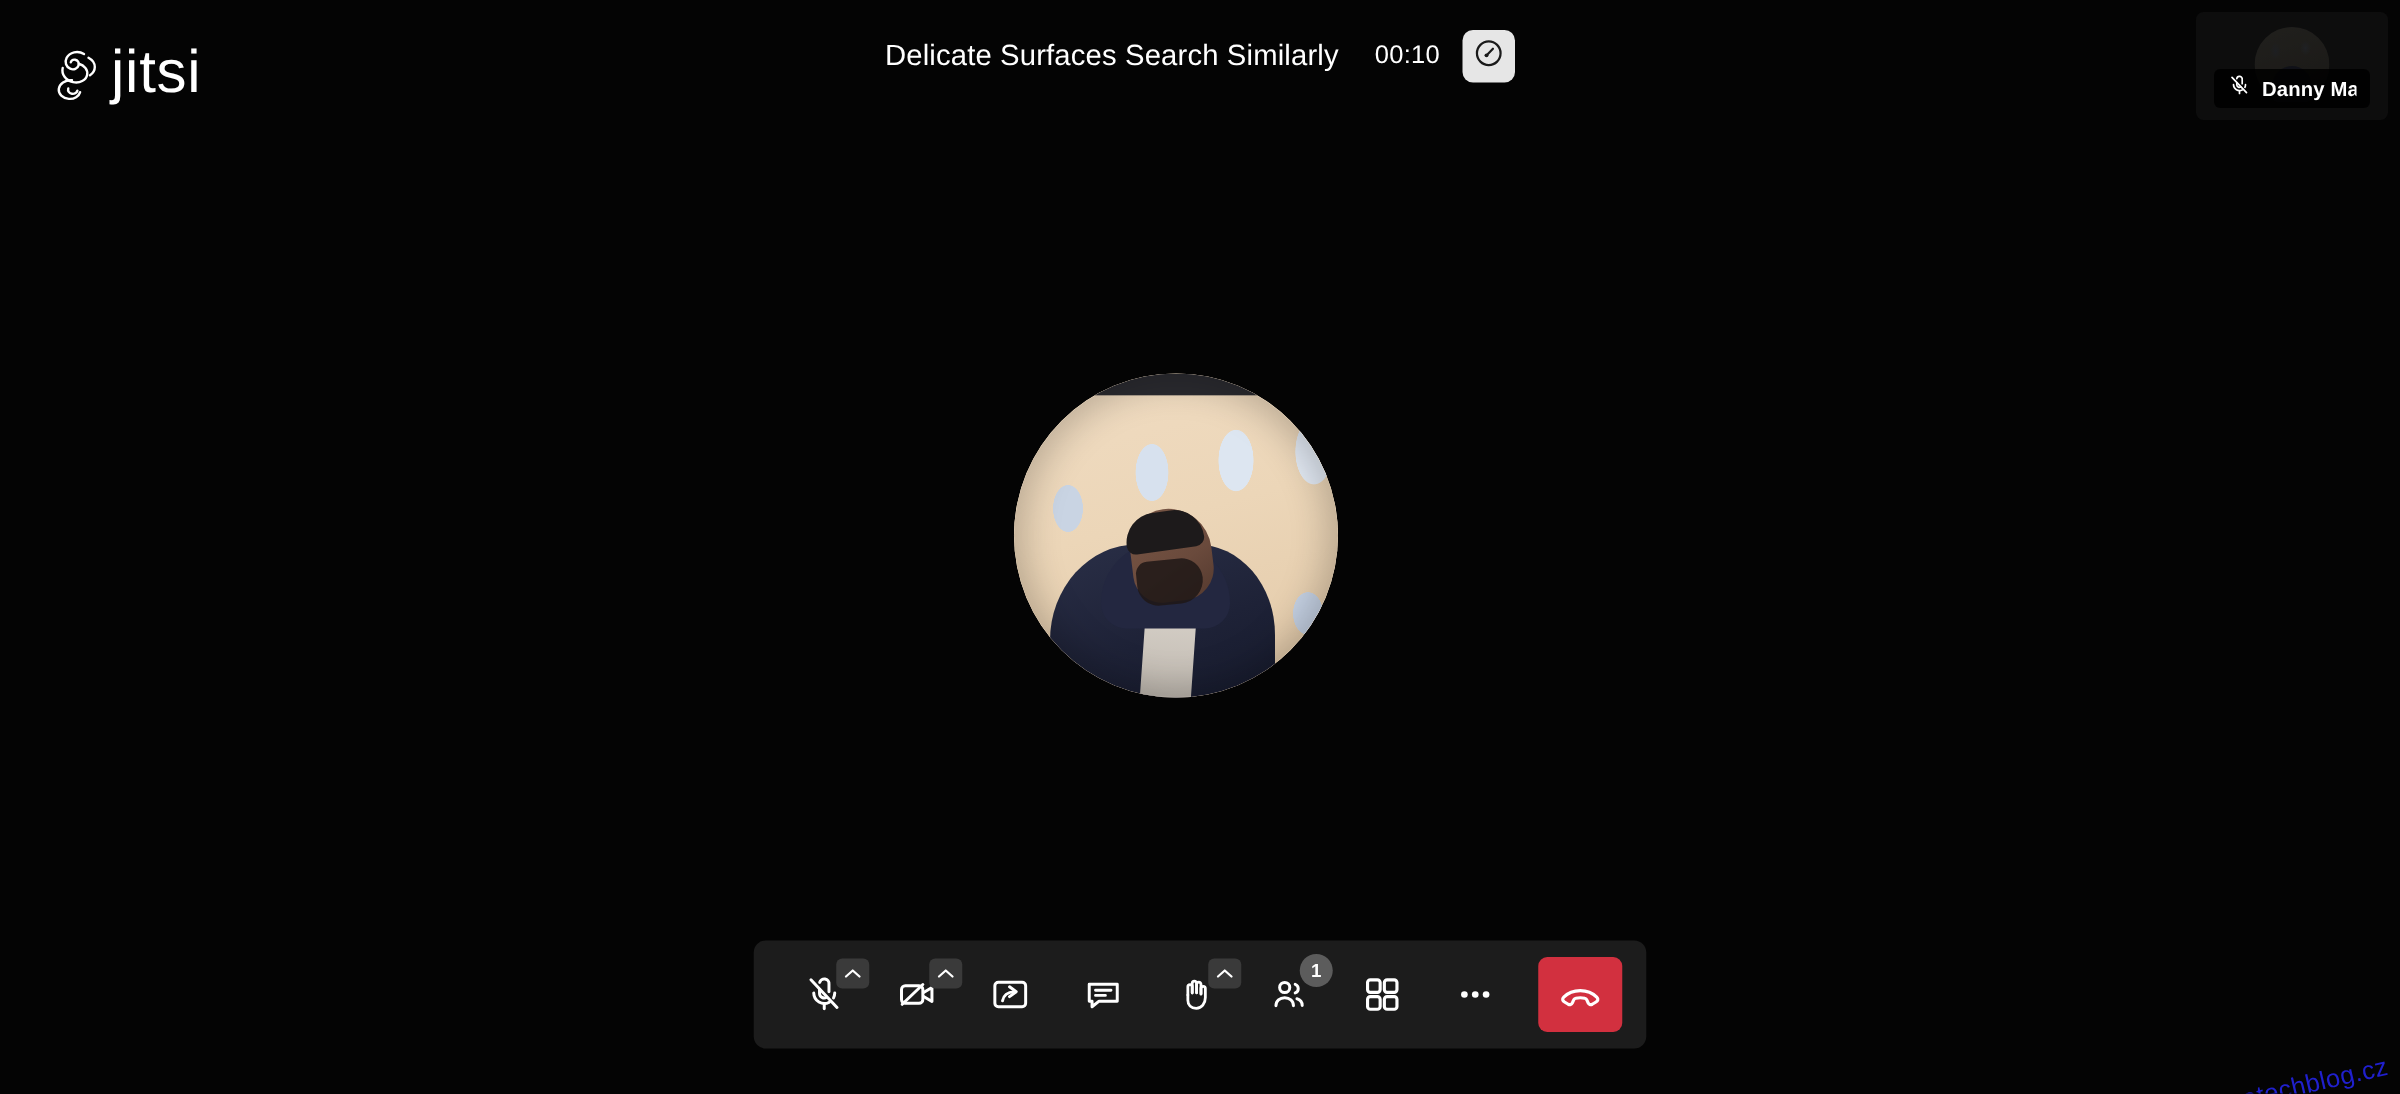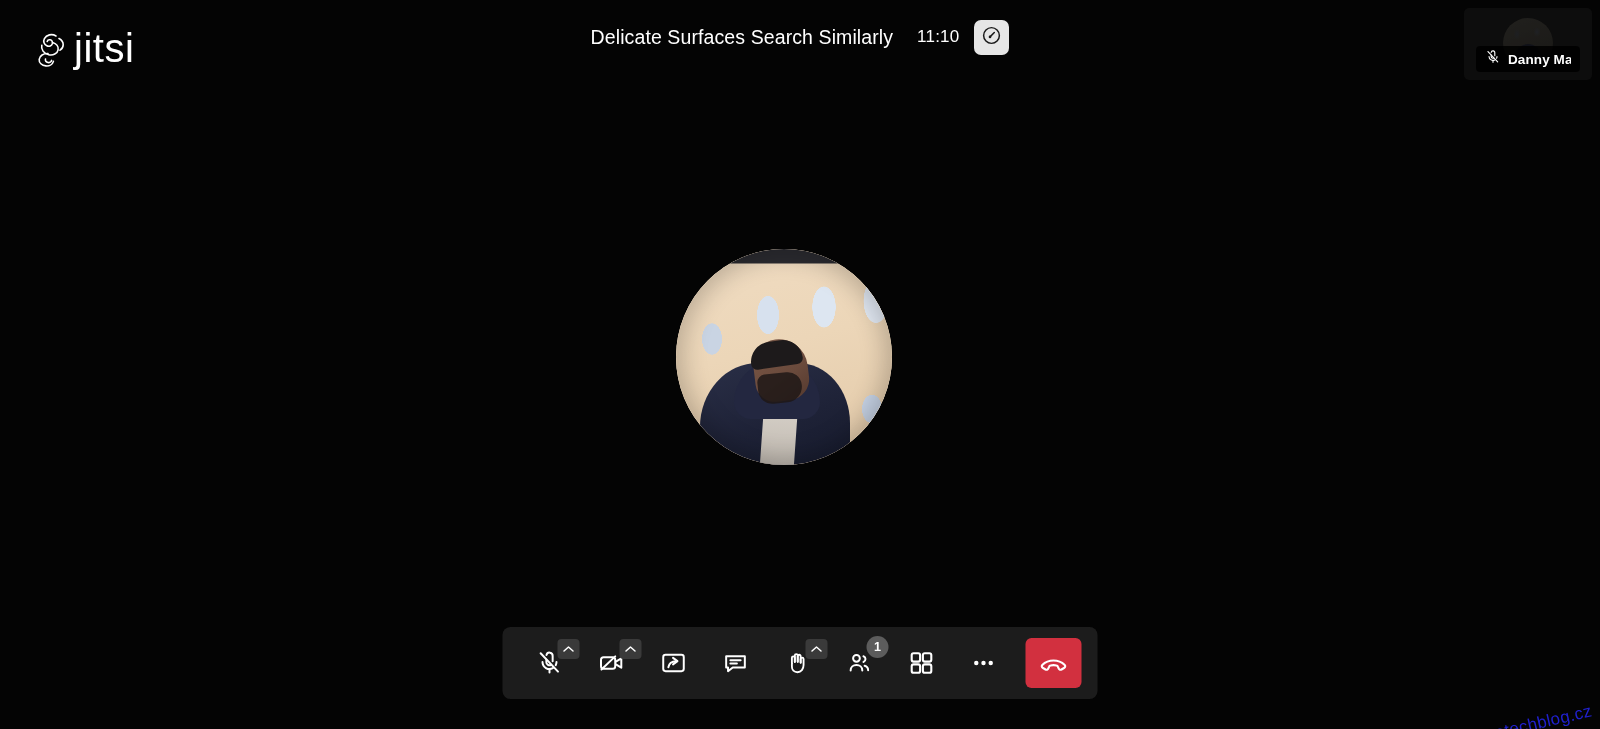--- a/index.html
+++ b/index.html
@@ -350,21 +350,21 @@
         <path d="M18 25.5c-4.6-.3-8.4 2.3-8.8 5.8-.4 3.4 2.6 6.3 6.7 6.6 3.6.3 6.8-1.7 7.5-4.5" stroke="#fff" stroke-width="1.6" stroke-linecap="round"></path>
         <path d="M15.5 31c-.5 1.6.6 3.2 2.4 3.5 1.7.3 3.3-.6 3.7-2.1" stroke="#fff" stroke-width="1.6" stroke-linecap="round"></path>
         <path d="M29 10.5c2.6 1.4 4.2 3.7 4.2 6.2 0 2.2-1.2 4.2-3.2 5.5" stroke="#fff" stroke-width="1.6" stroke-linecap="round"></path>
       </svg>
     </span>
     <span class="word">jitsi</span>
   </div>
 
   <div id="header">
     <span class="meeting-title">Delicate Surfaces Search Similarly</span>
-    <span class="meeting-timer">11:10</span>
+    <span class="meeting-timer">00:10</span>
     <button class="quality-button">
       <span>
         <svg width="21" height="21" viewBox="0 0 24 24" fill="none" xmlns="http://www.w3.org/2000/svg">
           <circle cx="12" cy="12" r="9" stroke="#1a1a1a" stroke-width="1.7"></circle>
           <path d="M15.2 8.6 10.6 13.3" stroke="#1a1a1a" stroke-width="1.7" stroke-linecap="round"></path>
           <circle cx="10.3" cy="13.6" r="1.5" fill="#1a1a1a"></circle>
         </svg>
       </span>
     </button>
   </div>

